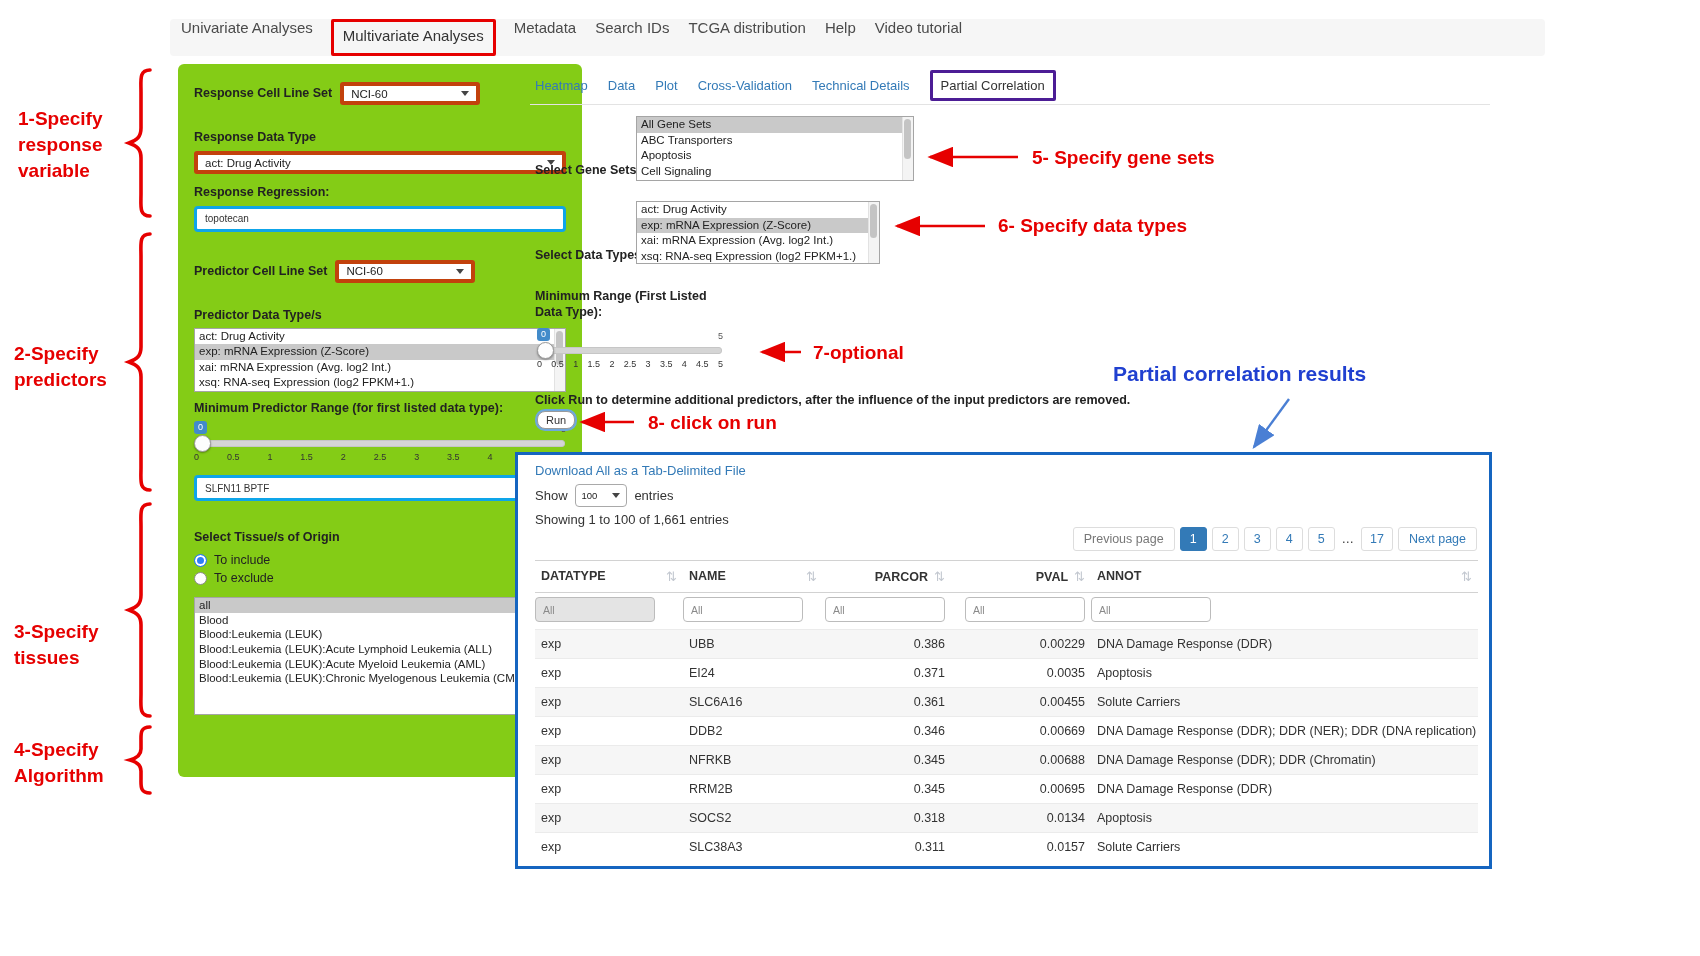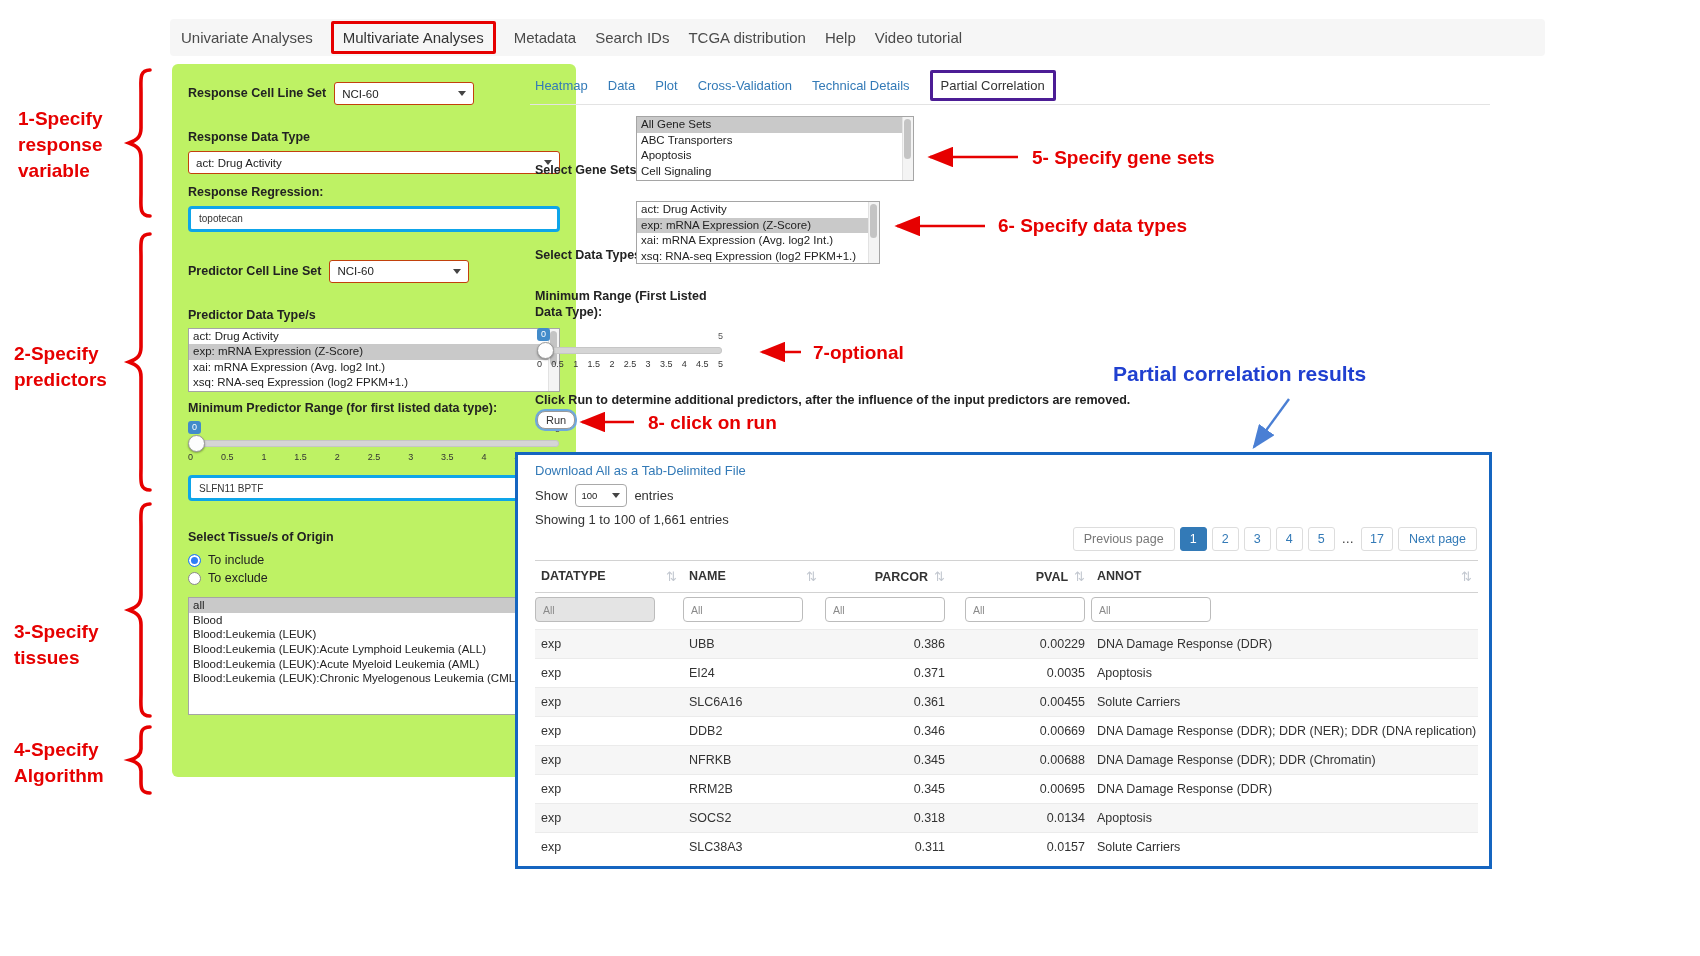--- a/index.html
+++ b/index.html
@@ -1,27 +1,27 @@
 <!DOCTYPE html>
 <html><head>
 <meta charset="utf-8">
 <style>
   html,body{margin:0;padding:0;background:#fff;}
   .page{position:relative;width:1700px;height:956px;background:#fff;overflow:hidden;
         font-family:"Liberation Sans",sans-serif;color:#333;}
 
   
   .topnav{position:absolute;left:170px;top:19px;width:1375px;height:37px;background:#f6f6f6;
-          border-radius:4px;display:flex;align-items:center;gap:17px;padding:0 0 0 10px;
+          border-radius:4px;display:flex;gap:17px;padding:0 0 0 10px;
           box-sizing:border-box;font-size:15px;color:#4a4a4a;}
   .nav-item{white-space:nowrap;padding:0 1px;cursor:default;}
   .nav-item.boxed{border:3px solid #e60000;padding:5px 9px;border-radius:2px;color:#333;}
 
   
-  .sidebar{position:absolute;left:172px;top:64px;width:404px;height:713px;background:#bef264;
+  .sidebar{position:absolute;left:178px;top:64px;width:404px;height:713px;background:#84cc16;
            border-radius:6px;box-sizing:border-box;padding:16px;}
   .blabel{font-size:12.5px;font-weight:bold;color:#222;line-height:1.3;}
   .inline-row{display:flex;align-items:center;gap:8px;}
   #sb-response-set{margin:2px 0 24px;}
   #sb-response-type-label{margin-bottom:6px;}
   #sb-response-type-select{margin-bottom:10px;}
   #sb-response-id-label{margin-bottom:5px;}
   #sb-response-id-input{margin-bottom:28px;}
   #sb-predictor-set{margin-bottom:24px;}
   #sb-predictor-types-label{margin-bottom:5px;}
@@ -30,21 +30,21 @@
   #sb-slider{position:relative;height:46px;margin-bottom:8px;}
   #sb-pred-id-label{margin-bottom:5px;}
   #sb-pred-id-input{margin-bottom:28px;}
   #sb-tissue-label{margin-bottom:8px;}
   #sb-radio-include{margin-bottom:4px;}
   #sb-radio-exclude{margin-bottom:12px;}
   #sb-tissue-box{height:118px;margin-bottom:22px;}
 
   
   .select{display:inline-flex;align-items:center;justify-content:space-between;background:#fff;
-          border:1px solid #c2410c;border-radius:3px;height:23px;padding:0 7px;font-size:11.5px;
+          border:4px solid #c2410c;border-radius:3px;height:23px;padding:0 7px;font-size:11.5px;
           color:#222;box-sizing:border-box;}
   .sel-val{white-space:nowrap;}
   .chev{width:0;height:0;border-left:4px solid transparent;border-right:4px solid transparent;
         border-top:5px solid #444;margin-left:8px;flex:none;}
   .w140{width:140px;}
   .wfull{width:100%;display:flex;}
   .text-input{display:block;width:100%;box-sizing:border-box;background:#fff;border:3px solid #0ea5e9;
               border-radius:4px;height:26px;padding:0 8px;font-size:10px;color:#333;
               font-family:"Liberation Sans",sans-serif;}
   .listbox{position:relative;background:#fff;border:1px solid #a5a5a5;box-sizing:border-box;}

